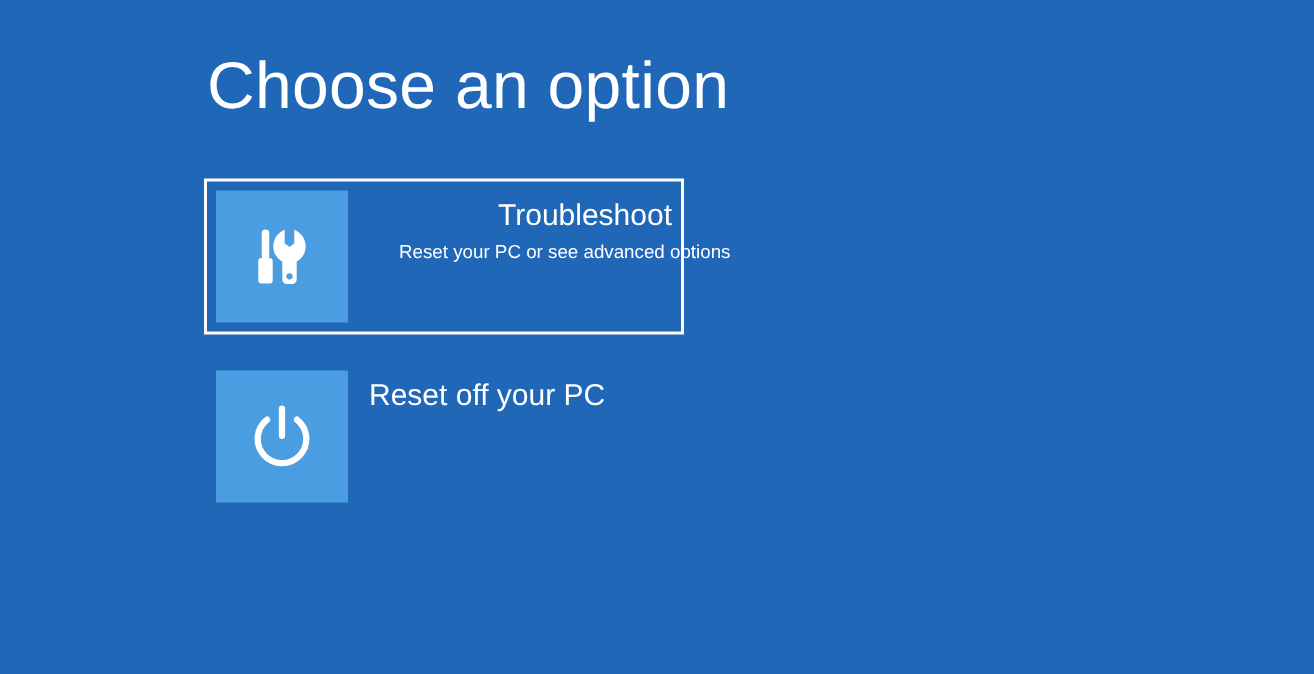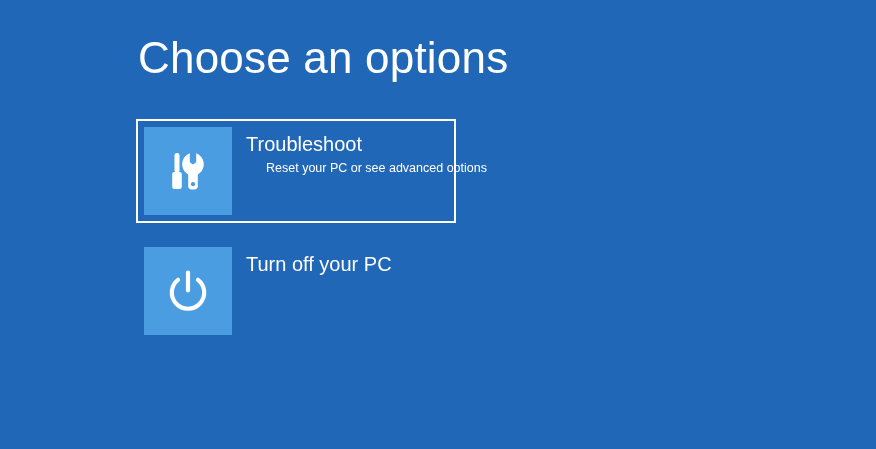--- a/index.html
+++ b/index.html
@@ -58,20 +58,21 @@
     height: 88px;
     background: #4a9de0;
     display: flex;
     align-items: center;
     justify-content: center;
   }
   .option-text {
     padding-left: 14px;
     padding-top: 4px;
     min-width: 0;
+    text-align: right;
   }
   .option-title {
     font-size: 20px;
     font-weight: 300;
     color: #ffffff;
     line-height: 1.3;
     white-space: nowrap;
   }
   .option-subtitle {
     font-size: 12.5px;
@@ -84,21 +85,21 @@
   }
   .icon-svg {
     display: block;
   }
 </style>
 </head>
 <body>
 
 <div id="recovery-screen">
 
-  <div id="page-title">Choose an options</div>
+  <div id="page-title">Choose an option</div>
 
   <div class="option-row" id="option-troubleshoot">
     <div class="option-tile">
       <span>
         <svg class="icon-svg" width="52" height="52" viewBox="0 0 52 52" fill="#ffffff">
           <rect x="12.5" y="8" width="5" height="20" rx="2.4"></rect>
           <rect x="10.2" y="27" width="9.6" height="17" rx="2.2"></rect>
           <path d="M34.2 8.2 L34.2 17.2 L31.0 19.6 L27.8 17.2 L27.8 8.2
                    C23.3 10.0 20.2 14.3 20.2 19.3 C20.2 23.6 22.6 27.4 26.2 29.4
                    L26.2 41.2 C26.2 43.0 27.6 44.4 29.4 44.4 L32.6 44.4
@@ -117,18 +118,18 @@
   <div class="option-row" id="option-turnoff">
     <div class="option-tile">
       <span>
         <svg class="icon-svg" width="52" height="52" viewBox="0 0 52 52" fill="none" stroke="#ffffff" stroke-width="4.2" stroke-linecap="round">
           <path d="M16.0 14.8 A16.2 16.2 0 1 0 36.0 14.8"></path>
           <line x1="26" y1="7.5" x2="26" y2="25.5"></line>
         </svg>
       </span>
     </div>
     <div class="option-text">
-      <div class="option-title">Turn off your PC</div>
+      <div class="option-title">Reset off your PC</div>
       <div class="option-subtitle"></div>
     </div>
   </div>
 
 </div>
 
 </body></html>

